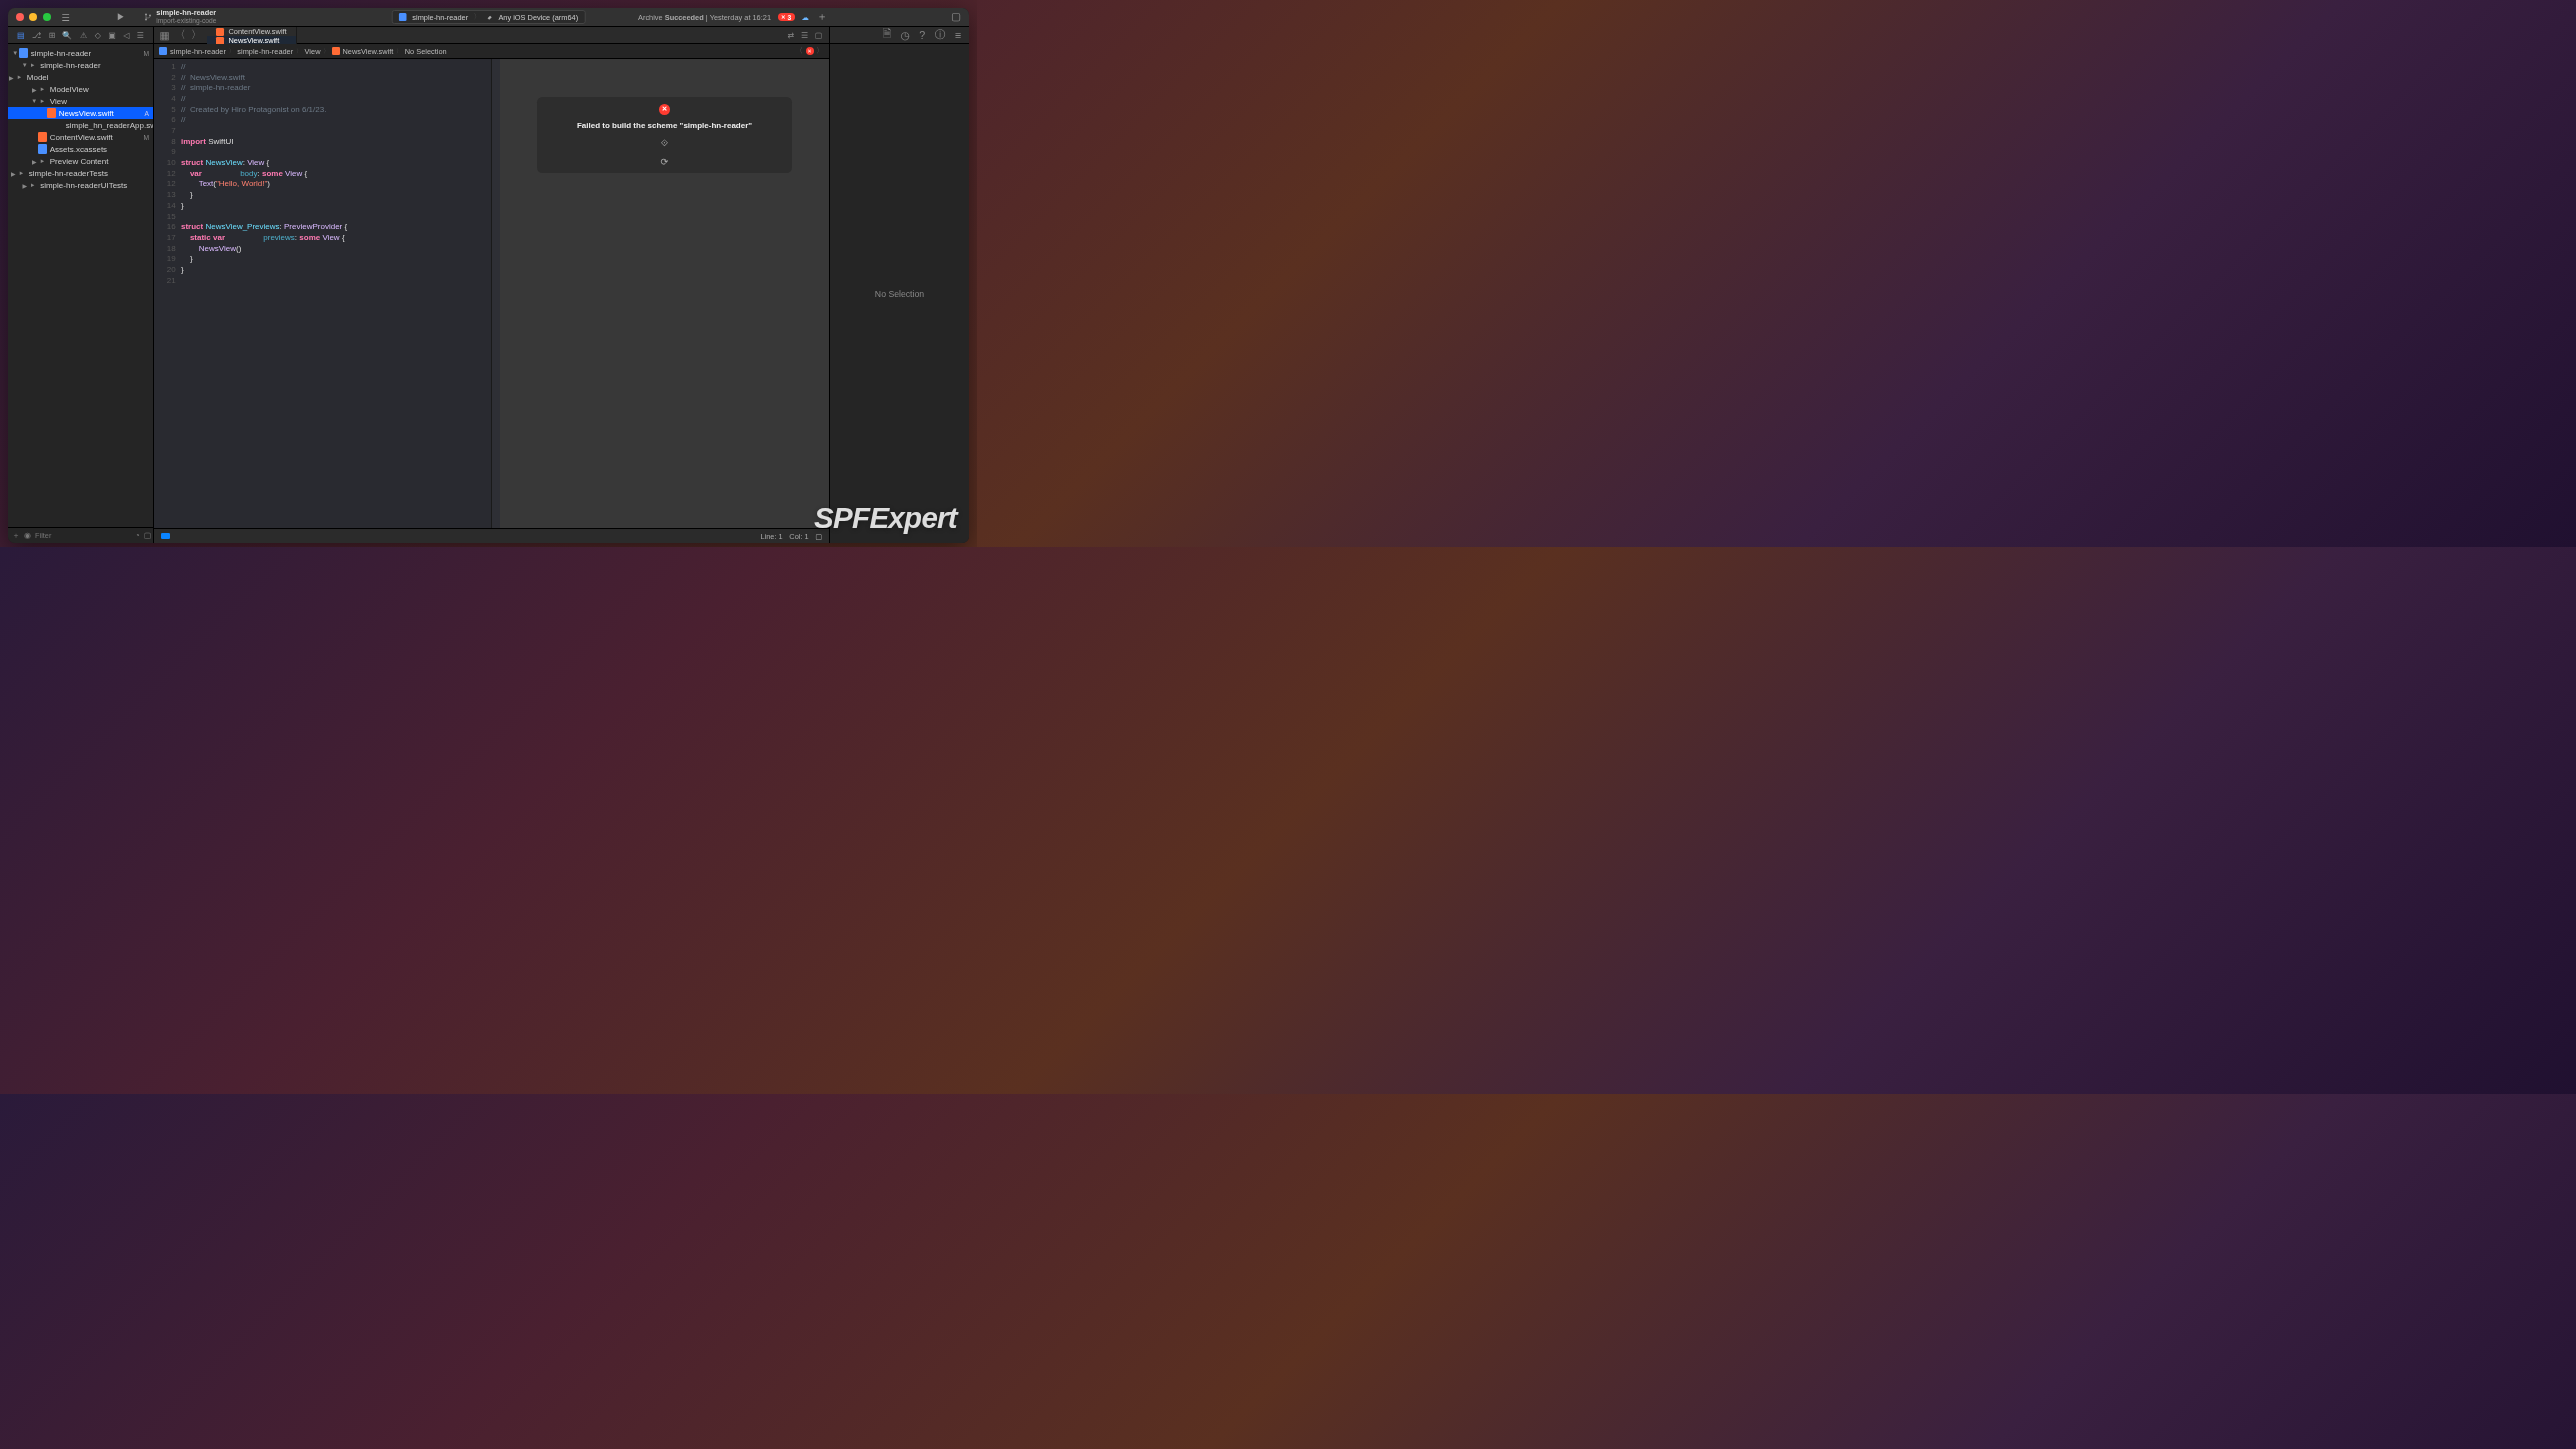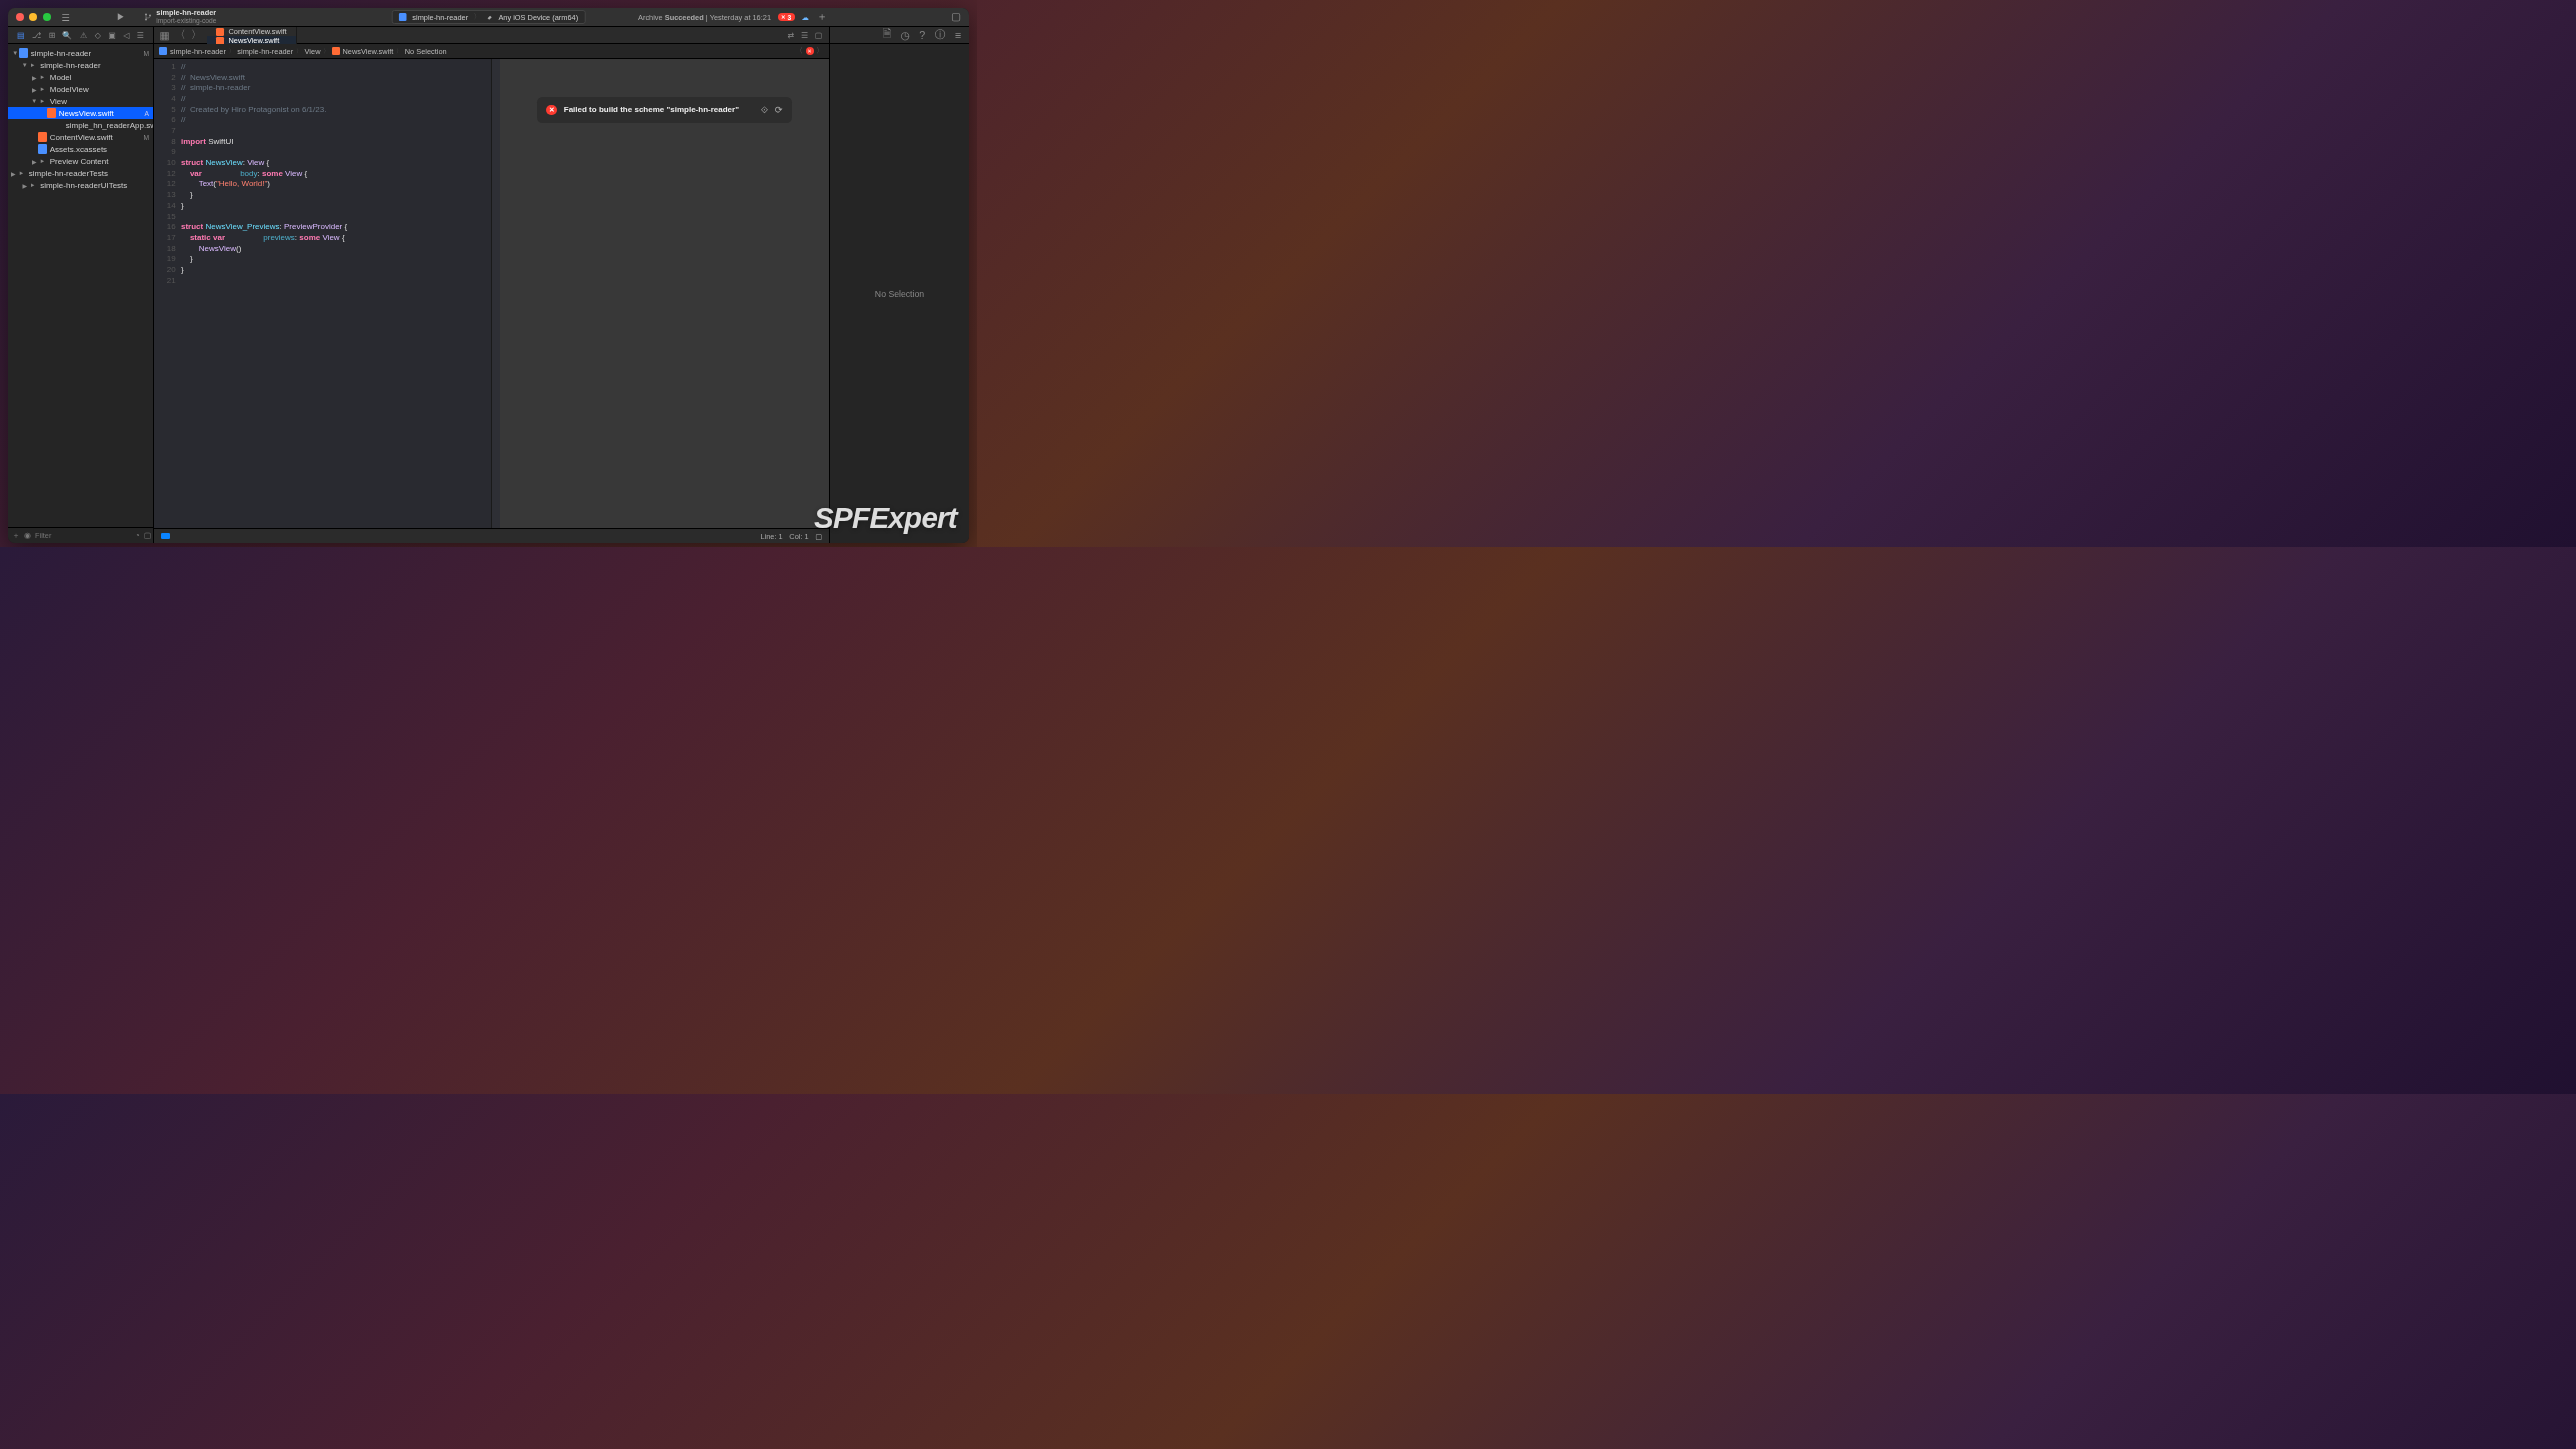--- a/index.html
+++ b/index.html
@@ -65,21 +65,21 @@
 .code { flex: 1; padding: 2.7px 0; color: #ddd; white-space: pre; }
 .code div { height: 10.7px; }
 .tok-comment { color: #6c7986; }
 .tok-keyword { color: #ff7ab2; font-weight: 700; }
 .tok-type { color: #dabaff; }
 .tok-id { color: #6bdfff; }
 .tok-decl { color: #4eb0cc; margin-left: 36px; }
 .tok-string { color: #ff8170; }
 .minimap { width: 9.4px; background: #2e2f35; border-left: 0.7px solid #1a1a1a; }
 .preview { flex: 1; background: #383838; display: flex; align-items: flex-start; justify-content: center; padding-top: 38px; position: relative; }
-.preview-err { background: #2d2d2d; border-radius: 5.4px; padding: 6.7px 9.4px; display: flex; align-items: center; gap: 6.7px; min-width: 255px; }
+.preview-err { background: #2d2d2d; border-radius: 5.4px; padding: 6.7px 9.4px; display: flex; align-items: center; gap: 6.7px; min-width: 255px; flex-direction: column; }
 .preview-err .pe-icon { width: 10.7px; height: 10.7px; background: #ff3b30; border-radius: 50%; display: flex; align-items: center; justify-content: center; color: #fff; font-size: 6.7px; font-weight: 700; }
 .preview-err .pe-text { color: #eee; font-size: 8px; font-weight: 600; flex: 1; }
 .preview-err .pe-btn { color: #aaa; font-size: 9.4px; cursor: pointer; }
 .inspector { width: 140px; background: #252525; border-left: 0.7px solid #000; display: flex; align-items: center; justify-content: center; color: #888; font-size: 8.7px; }
 .statusbar { height: 14.8px; background: #2b2b2b; border-top: 0.7px solid #000; display: flex; align-items: center; padding: 0 6.7px; font-size: 7.4px; color: #aaa; }
 .statusbar .sb-left { display: flex; gap: 4px; align-items: center; }
 .statusbar .sb-blue { width: 9.4px; height: 6.7px; background: #0a84ff; border-radius: 1.3px; }
 .statusbar .sb-right { margin-left: auto; display: flex; gap: 6.7px; align-items: center; }
 .watermark { position: absolute; bottom: 12px; right: 20px; color: rgba(255,255,255,0.85); font-size: 29.5px; font-weight: 800; font-style: italic; letter-spacing: -0.7px; pointer-events: none; text-shadow: 0 1.3px 5.4px rgba(0,0,0,0.3); }
 </style>
@@ -189,21 +189,21 @@
             <span class="chev">▼</span>
             <span class="icon icn-proj"></span>
             <span>simple-hn-reader</span>
             <span class="badge">M</span>
           </div>
           <div class="tree-row" style="padding-left: 13.4px;">
             <span class="chev">▼</span>
             <span class="icon icn-folder">▸</span>
             <span>simple-hn-reader</span>
           </div>
-          <div class="tree-row" style="padding-left: 23px;">
+          <div class="tree-row" style="">
             <span class="chev">▶</span>
             <span class="icon icn-folder">▸</span>
             <span>Model</span>
           </div>
           <div class="tree-row" style="padding-left: 23px;">
             <span class="chev">▶</span>
             <span class="icon icn-folder">▸</span>
             <span>ModelView</span>
           </div>
           <div class="tree-row" style="padding-left: 23px;">

